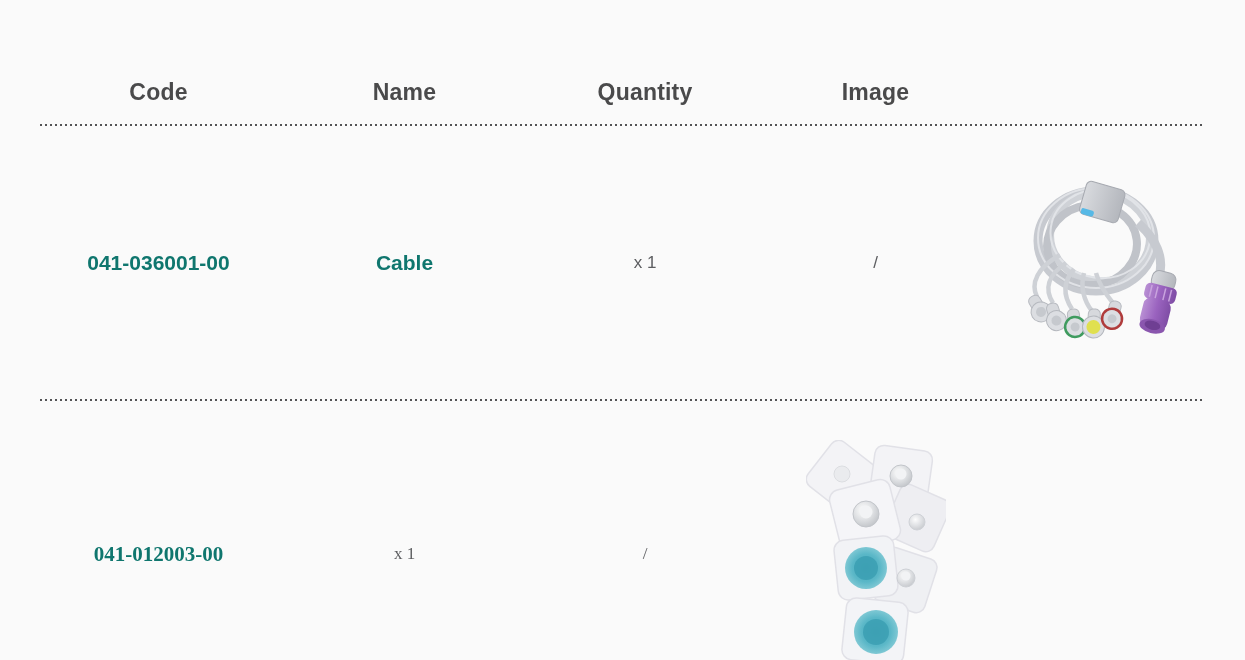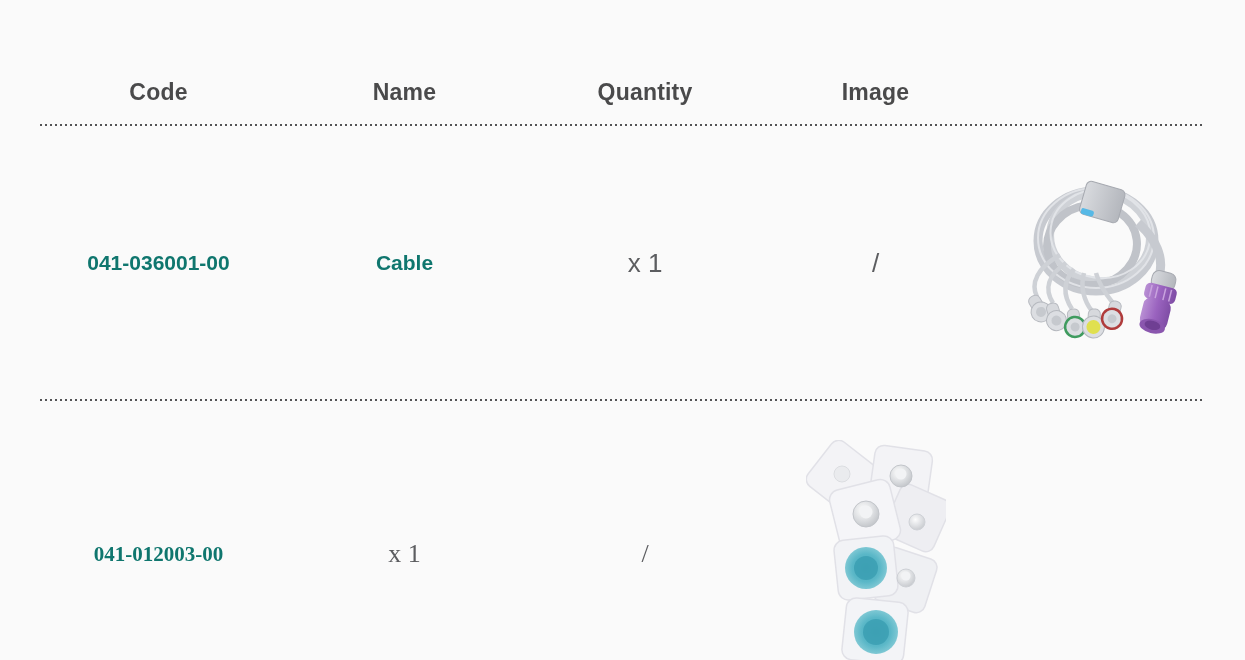--- a/index.html
+++ b/index.html
@@ -33,21 +33,21 @@
     background-image: repeating-linear-gradient(
       to right, #535355 0px, #535355 2.4px, transparent 2.4px, transparent 5px);
     background-position: left center;
     background-size: 100% 2.4px;
     background-repeat: no-repeat;
   }
   .body-row-1 { height: 272px; }
   .body-row-2 { height: 304px; font-family: Liberation Serif, serif; }
   .cell { text-align: center; }
   .cell-strong { font-weight: 700; font-size: 21px; color: #0f766e; }
-  .cell-normal { font-weight: 400; font-size: 26px; color: #5c5d60; }
+  .cell-normal { font-weight: 400; font-size: 17px; color: #5c5d60; }
   .cell-image { display: flex; justify-content: center; align-items: center; }
   svg { display: block; }
 </style>
 </head>
 <body>
 
 <div class="page">
 
   <div class="grid-row header-row">
     <div class="header-cell">Code</div>

